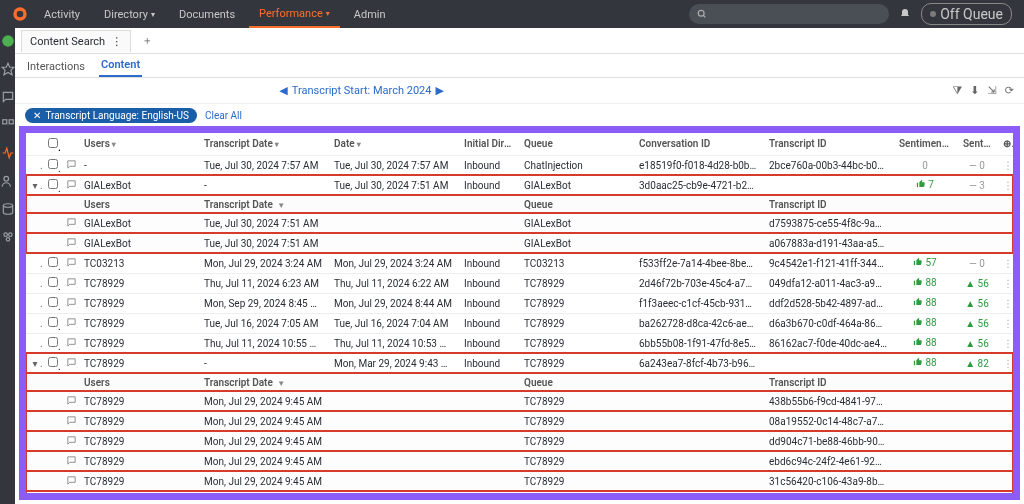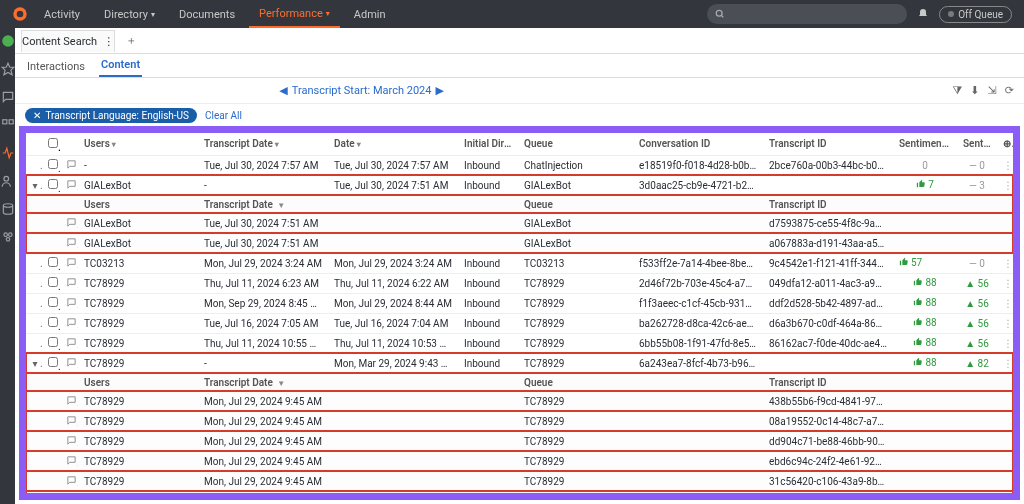--- a/index.html
+++ b/index.html
@@ -5,29 +5,29 @@
 * { margin: 0; padding: 0; box-sizing: border-box; font-family: -apple-system, BlinkMacSystemFont, "Segoe UI", Roboto, sans-serif; }
 body { font-size: 11px; color: #2a2d35; background: #fff; overflow: hidden; }
 .app { display: flex; flex-direction: column; height: 504px; width: 1024px; }
 .topnav { background: #33373d; height: 28px; display: flex; align-items: center; padding: 0 12px; color: #c8c8c8; font-size: 11px; }
 .topnav .logo { width: 16px; height: 16px; margin-right: 6px; }
 .topnav .nav-items { display: flex; gap: 4px; }
 .topnav .nav-item { padding: 6px 10px; cursor: pointer; display: flex; align-items: center; gap: 3px; }
 .topnav .nav-item.active { color: #ff6d2d; border-bottom: 2px solid #ff6d2d; }
 .topnav .right { margin-left: auto; display: flex; align-items: center; gap: 10px; }
 .topnav .search { background: #4a4e55; border-radius: 12px; width: 200px; height: 20px; display: flex; align-items: center; padding: 0 8px; color: #aaa; }
-.queue-pill { border: 1px solid #888; border-radius: 10px; padding: 2px 8px; display: flex; align-items: center; gap: 4px; font-size: 10px; }
+.queue-pill { border: 1px solid #888; border-radius: 10px; padding: 2px 8px; display: flex; align-items: center; gap: 4px; font-size: 14px; }
 .status-dot { width: 6px; height: 6px; border-radius: 50%; background: #7b7b7b; display: inline-block; }
 .body { display: flex; flex: 1; min-height: 0; }
 .leftrail { width: 24px; background: #33373d; display: flex; flex-direction: column; align-items: center; padding-top: 6px; gap: 14px; }
 .leftrail .icon { width: 14px; height: 14px; color: #9aa0a6; }
 .leftrail .icon.sel { color: #ff6d2d; }
 .main { flex: 1; display: flex; flex-direction: column; min-height: 0; }
 .tabbar { height: 26px; border-bottom: 1px solid #ddd; display: flex; align-items: center; padding-left: 6px; gap: 6px; font-size: 11px; }
-.tabbar .tab { padding: 4px 0; border: 1px solid #ddd; border-bottom: none; background: #fafafa; display: flex; align-items: center; gap: 6px; }
+.tabbar .tab { padding: 4px 8px; border: 1px solid #ddd; border-bottom: none; background: #fafafa; display: flex; align-items: center; gap: 6px; }
 .tabbar .add { width: 20px; text-align: center; color: #666; cursor: pointer; }
 .subtabs { height: 24px; border-bottom: 1px solid #ddd; display: flex; align-items: flex-end; padding-left: 10px; gap: 12px; font-size: 11px; }
 .subtabs .subtab { padding: 4px 2px; cursor: pointer; color: #555; }
 .subtabs .subtab.active { color: #2a6bcc; border-bottom: 2px solid #2a6bcc; font-weight: 600; }
 .toolbar { height: 26px; display: flex; align-items: center; padding: 0 10px; font-size: 11px; color: #2a6bcc; border-bottom: 1px solid #eee; }
 .toolbar .transcript-start { margin: 0 auto; display: flex; align-items: center; gap: 4px; }
 .toolbar .right-icons { margin-left: auto; display: flex; gap: 8px; color: #666; }
 .chipbar { height: 22px; display: flex; align-items: center; padding: 0 10px; gap: 8px; font-size: 10px; }
 .chip { background: #1a5ea8; color: #fff; border-radius: 10px; padding: 2px 8px; display: flex; align-items: center; gap: 4px; }
 .chip .x { cursor: pointer; }
@@ -304,21 +304,21 @@
                 <td class="chat-ic"><svg width="11" height="11" viewBox="0 0 24 24" fill="none" stroke="#888" stroke-width="2">
                     <path d="M4 4h16v12H8l-4 4z"></path>
                   </svg></td>
                 <td>TC03213</td>
                 <td>Mon, Jul 29, 2024 3:24 AM</td>
                 <td>Mon, Jul 29, 2024 3:24 AM</td>
                 <td>Inbound</td>
                 <td>TC03213</td>
                 <td>f533ff2e-7a14-4bee-8be7-f103db08850</td>
                 <td>9c4542e1-f121-41ff-3443-4bc928c38fea</td>
-                <td style=""><span class="sent-green"><svg class="thumb" viewBox="0 0 24 24" fill="currentColor">
+                <td style="text-align:center"><span class="sent-green"><svg class="thumb" viewBox="0 0 24 24" fill="currentColor">
                       <path d="M2 20h3V9H2v11zm19-10c0-1-1-2-2-2h-5l1-5-1-1-6 6v11h10c1 0 2-1 2-2l1-7z"></path>
                     </svg> 57</span></td>
                 <td style="text-align:center"><span class="sent-grey">— 0</span></td>
                 <td><span class="dots">⋮</span></td>
               </tr>
               <tr class="row-main">
                 <td><span class="expander"></span></td>
                 <td><input type="checkbox" style=""></td>
                 <td class="chat-ic"><svg width="11" height="11" viewBox="0 0 24 24" fill="none" stroke="#888" stroke-width="2">
                     <path d="M4 4h16v12H8l-4 4z"></path>

